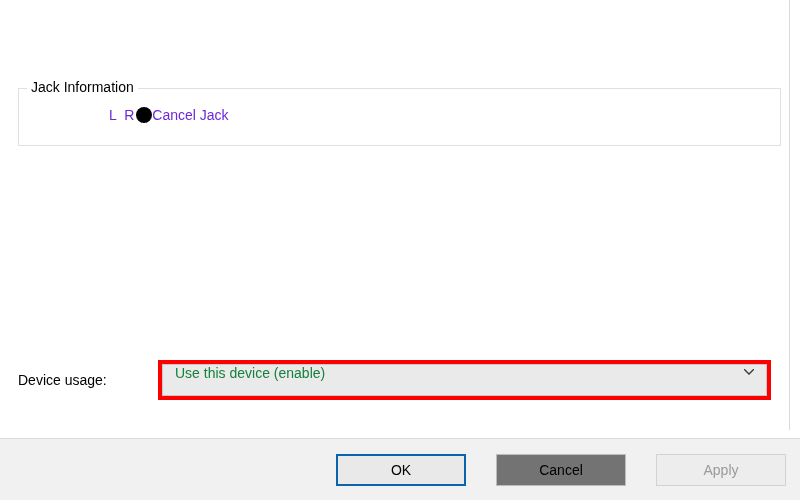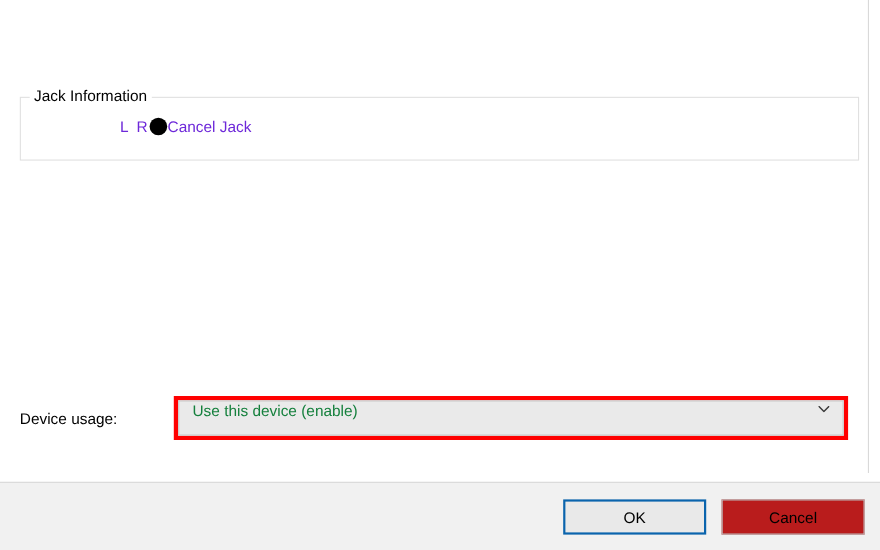--- a/index.html
+++ b/index.html
@@ -90,27 +90,27 @@
     }
     .button-bar {
       position: absolute;
       left: 0; right: 0; bottom: 0;
       height: 62px;
       background: #f1f1f1;
       border-top: 1px solid #d9d9d9;
       display: flex;
       align-items: center;
       justify-content: flex-end;
-      gap: 14px;
+      gap: 30px;
       padding-right: 14px;
     }
     .btn {
       width: 130px;
       height: 32px;
-      background: #b91c1c;
+      background: #737373;
       border: 1px solid #bcbcbc;
       font-size: 14px;
       color: #000;
       display: flex;
       align-items: center;
       justify-content: center;
       cursor: default;
     }
     .btn.primary {
       border: 2px solid #0a64ad;
@@ -152,13 +152,16 @@
 
 </div>
 
 <div class="button-bar">
   <div class="btn primary">
     <span>OK</span>
   </div>
   <div class="btn">
     <span>Cancel</span>
   </div>
+  <div class="btn disabled">
+    <span>Apply</span>
+  </div>
 </div>
 
 </body></html>

